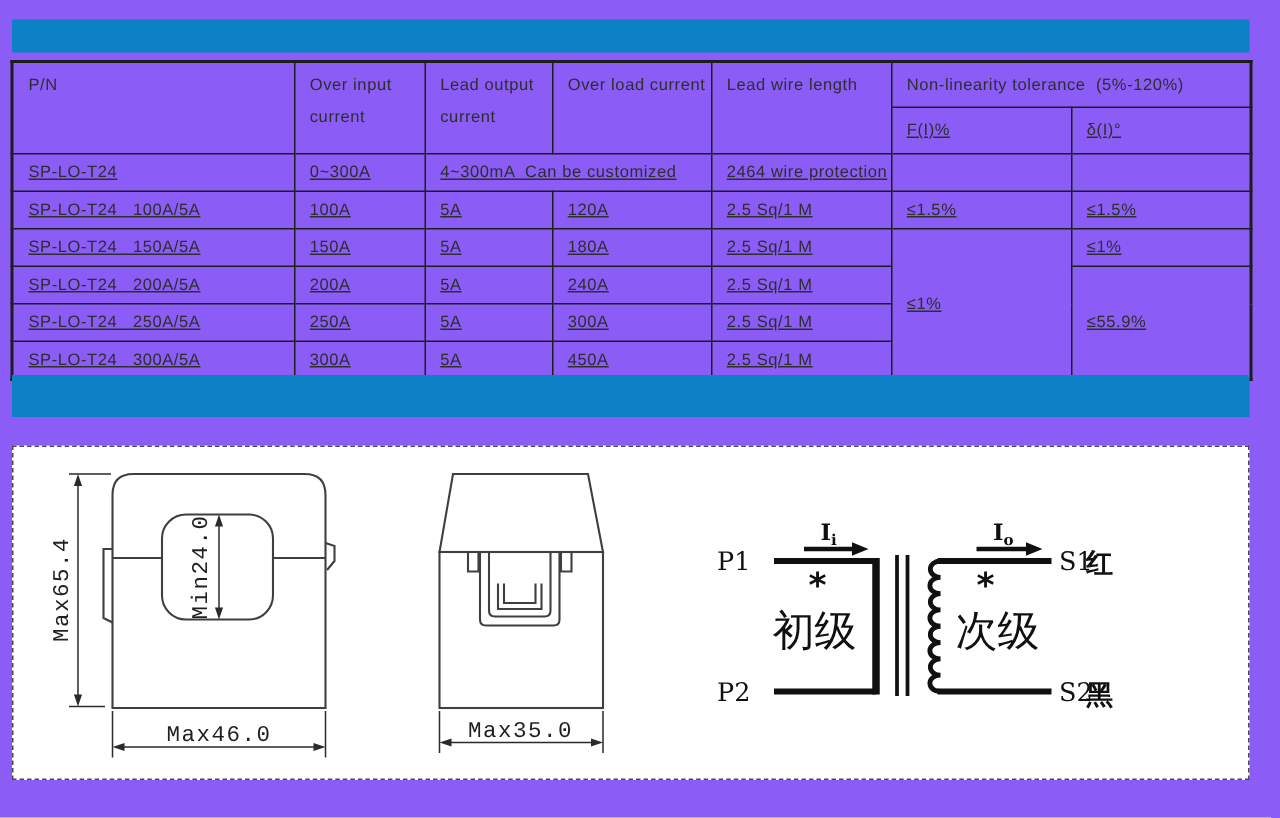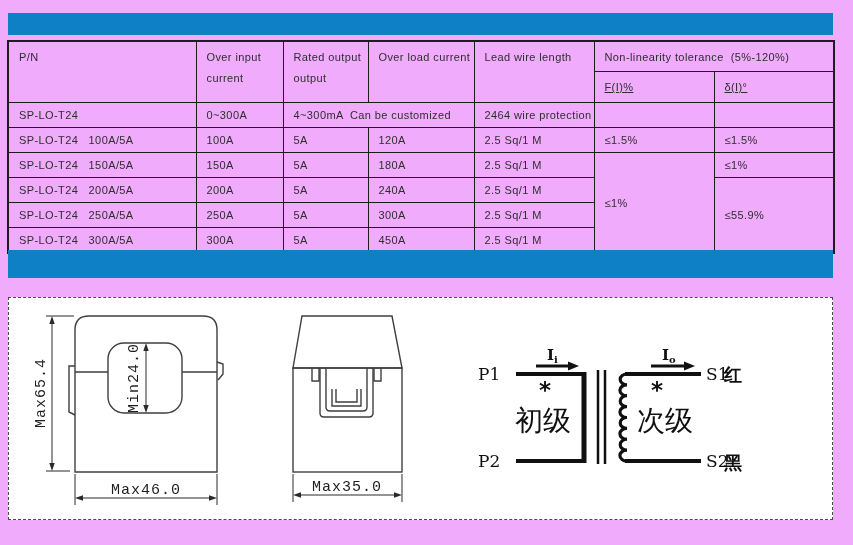--- a/index.html
+++ b/index.html
@@ -1,36 +1,36 @@
 <!DOCTYPE html>
 <html><head>
 <meta charset="utf-8">
 <style>
   html,body{margin:0;padding:0;background:#e9e9e9;}
   .canvas{
-    position:relative;width:853px;height:545px;background:#f0abfc;
+    position:relative;width:853px;height:545px;background:#8b5cf6;
     font-family:"Liberation Sans",sans-serif;overflow:hidden;
   }
   .accent-bar{position:absolute;left:8px;width:825px;background:#0d80c6;}
   #bar-top{top:13px;height:22px;}
   #bar-mid{top:250px;height:28px;}
 
   table.spec{
     position:absolute;left:7px;top:40px;width:826px;
     border-collapse:collapse;table-layout:fixed;
     border:2px solid #1d1d1d;
     font-size:11px;color:#2e2e2e;letter-spacing:0.4px;
   }
   table.spec th, table.spec td{
     border:1px solid #1d1d1d;
     padding:0 2px 0 10px;
     text-align:left;font-weight:normal;overflow:hidden;
   }
   table.spec th{vertical-align:top;padding-top:5px;line-height:21px;white-space:normal;}
-  table.spec td{height:24px;vertical-align:middle;white-space:pre;}
+  table.spec td{height:24px;vertical-align:middle;white-space:pre;text-decoration:underline;}
   tr.hdr1 th{height:24px;}
   tr.hdr2 th{height:25px;text-decoration:underline;}
 
   .dwg-box{
     position:absolute;left:8px;top:297px;width:823px;height:221px;
     border:1px dashed #4a4a4a;background:#fff;
   }
   .dwg-box svg{position:absolute;left:-1px;top:-1px;}
 
   .oln{stroke:#3f3f3f;stroke-width:1.4;fill:none;}
@@ -59,21 +59,21 @@
         <col style="width:85px">
       <col style="width:106px">
         <col style="width:120px">
         <col style="width:120px">
         <col style="width:120px">
     </colgroup>
     <tbody>
         <tr class="hdr1">
       <th rowspan="2">P/N</th>
       <th rowspan="2">Over input current</th>
-      <th rowspan="2">Rated output output</th>
+      <th rowspan="2">Lead output current</th>
       <th rowspan="2">Over load current</th>
       <th rowspan="2">Lead wire length</th>
       <th colspan="2" style="white-space:pre;">Non-linearity tolerance  (5%-120%)</th>
     </tr>
     <tr class="hdr2">
       <th>F(I)%</th>
       <th>δ(I)°</th>
     </tr>
     <tr>
       <td>SP-LO-T24</td>

